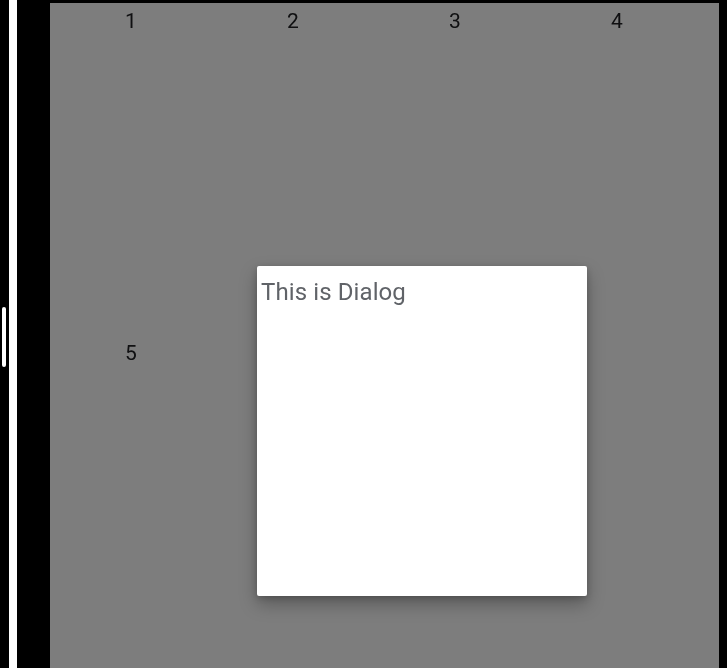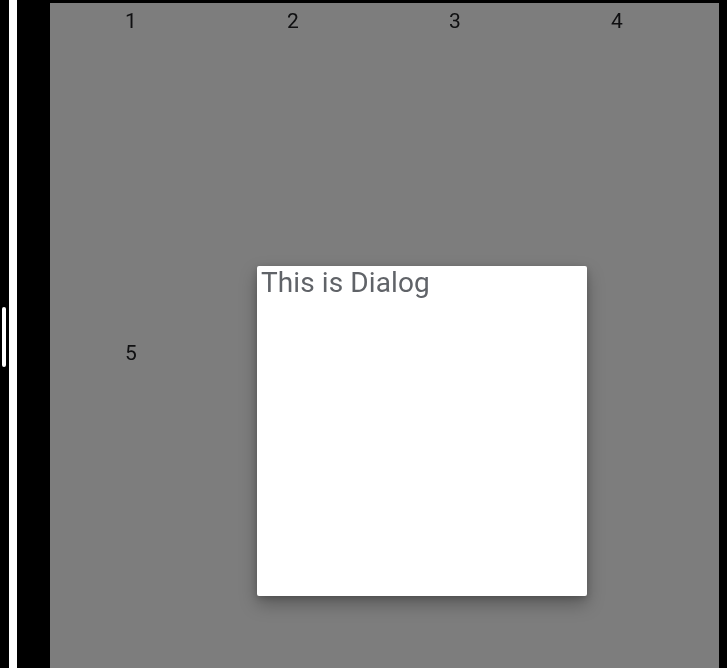--- a/index.html
+++ b/index.html
@@ -86,23 +86,23 @@
       top: 263px;
       width: 330px;
       height: 330px;
       background: #ffffff;
       border-radius: 2px;
       box-shadow: 0 8px 18px rgba(0,0,0,0.28), 0 2px 6px rgba(0,0,0,0.18);
       padding: 0;
     }
     .dialog-title {
       color: #606368;
-      font-size: 28px;
+      font-size: 24px;
       font-weight: 400;
-      padding: 0 4px;
+      padding: 12px 4px;
       letter-spacing: 0.1px;
     }
     .notch {
       position: absolute;
       left: 2px;
       top: 307px;
       width: 4px;
       height: 60px;
       background: #ffffff;
       border-radius: 2px;

